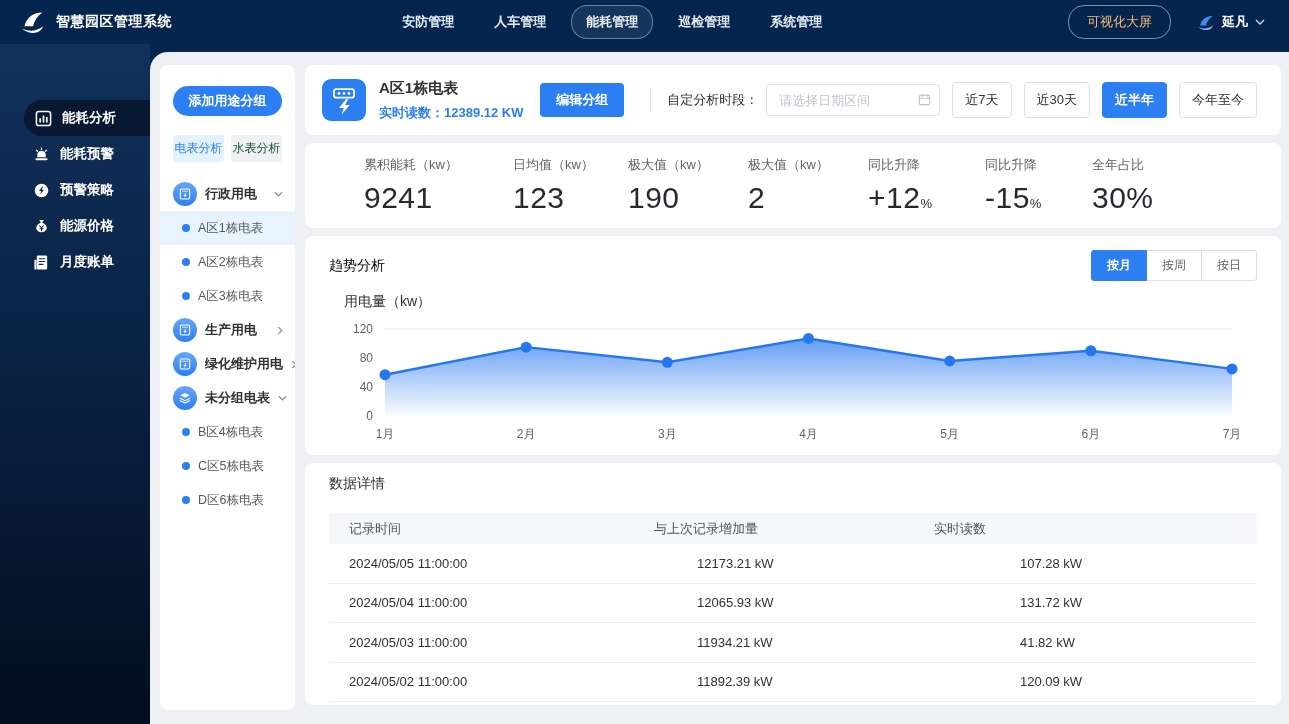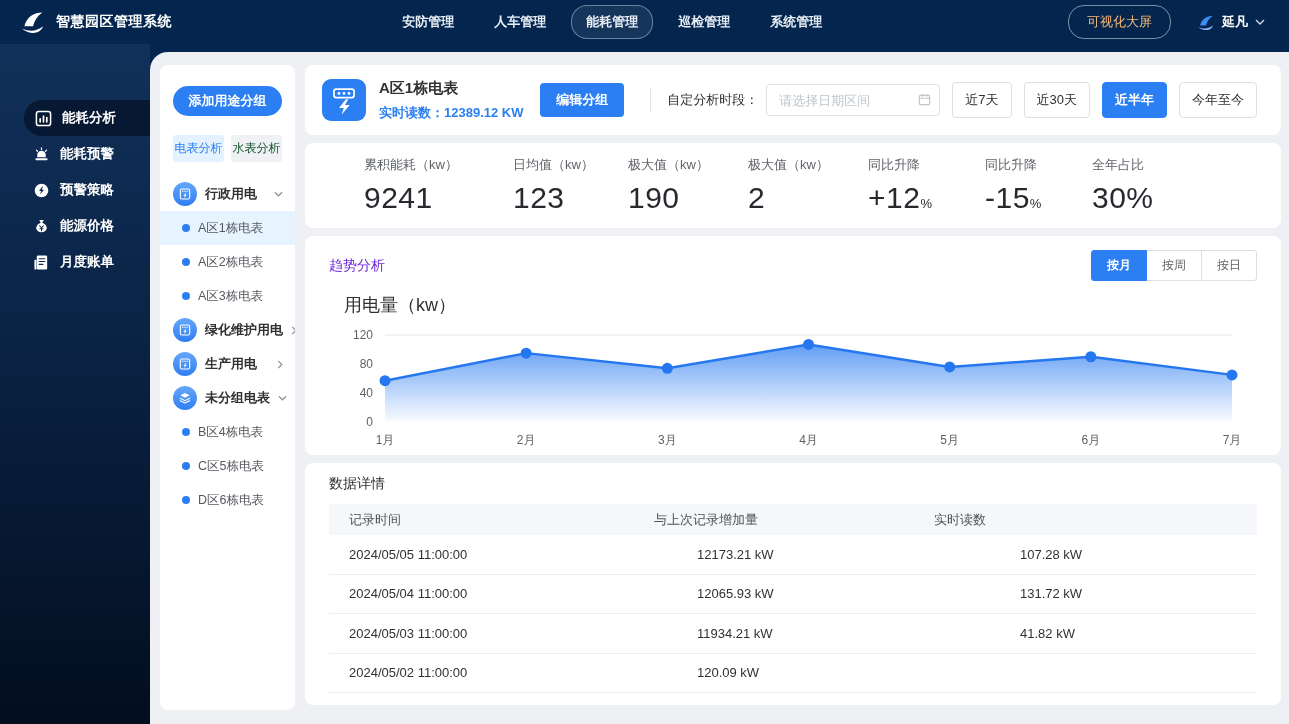--- a/index.html
+++ b/index.html
@@ -85,35 +85,35 @@
   
   .card-stats{height:85px;display:grid;grid-template-columns:149px 115px 120px 120px 117px 107px 1fr;
               align-items:center;padding-left:59px;}
   .stat-label{font-size:13px;color:#5f6368;}
   .stat-value{font-size:30px;color:#26292e;margin-top:7px;letter-spacing:.5px;}
   .stat-pct{font-size:13px;}
 
   
   .card-trend{height:219px;padding:14px 24px 0;}
   .trend-top{display:flex;align-items:center;justify-content:space-between;}
-  .trend-title{font-size:14px;color:#6d28d9;}
+  .trend-title{font-size:14px;color:#000000;}
   .seg{display:flex;}
   .seg-btn{background:#fff;border:1px solid #dcdfe6;color:#606266;font-size:12px;
            padding:6px 15px;cursor:pointer;margin-left:-1px;font-family:Liberation Mono, monospace;white-space:nowrap;}
   .seg-btn:first-child{border-radius:3px 0 0 3px;margin-left:0;}
   .seg-btn:last-child{border-radius:0 3px 3px 0;}
   .seg-btn.active{background:#2b7ff2;border-color:#2b7ff2;color:#fff;position:relative;z-index:1;font-weight:bold;}
-  .ylabel{font-size:18px;color:#303133;margin:12px 0 0 15px;}
+  .ylabel{font-size:14px;color:#303133;margin:12px 0 0 15px;}
   .chart-box{margin-top:2px;}
 
   
   .card-table{height:242px;padding:12px 24px 0;}
   .table-title{font-size:14px;color:#303133;}
   .thead{display:grid;grid-template-columns:305px 280px 1fr;background:#f5f7fa;height:31px;
-         align-items:center;padding-left:20px;margin-top:11px;border-radius:2px;}
+         align-items:center;padding-left:20px;margin-top:20px;border-radius:2px;}
   .th{font-size:13px;color:#4e5358;}
   .trow{display:grid;grid-template-columns:305px 280px 1fr;height:39.5px;align-items:center;
         padding-left:20px;border-bottom:1px solid #eceff4;gap:43px;}
   .td{font-size:13px;color:#303133;}
 </style>
 </head>
 <body>
 
 <div class="app">
 
@@ -240,39 +240,39 @@
         <div class="tnode">
           <span class="gicon">
             <svg width="14" height="14" viewBox="0 0 18 18">
                 <rect x="3" y="2.6" width="12" height="12.8" rx="2" fill="none" stroke="#fff" stroke-width="1.4"></rect>
                 <circle cx="6.2" cy="5.4" r="0.9" fill="#fff"></circle>
                 <circle cx="9" cy="5.4" r="0.9" fill="#fff"></circle>
                 <circle cx="11.8" cy="5.4" r="0.9" fill="#fff"></circle>
                 <path d="M9.7 7.6 L7 11.2 h1.8 L8 14 L11.2 10.2 H9.4 L10.4 7.6 Z" fill="#fff"></path>
               </svg>
           </span>
-          <span class="tlabel">绿化维护用电</span>
+          <span class="tlabel">生产用电</span>
           <span class="chev">
             <svg width="6" height="9" viewBox="0 0 6 10">
                 <path d="M1 1 l4 4 -4 4" stroke="#909399" stroke-width="1.4" fill="none"></path>
               </svg>
           </span>
         </div>
 
         <div class="tnode">
           <span class="gicon">
             <svg width="14" height="14" viewBox="0 0 18 18">
                 <rect x="3" y="2.6" width="12" height="12.8" rx="2" fill="none" stroke="#fff" stroke-width="1.4"></rect>
                 <circle cx="6.2" cy="5.4" r="0.9" fill="#fff"></circle>
                 <circle cx="9" cy="5.4" r="0.9" fill="#fff"></circle>
                 <circle cx="11.8" cy="5.4" r="0.9" fill="#fff"></circle>
                 <path d="M9.7 7.6 L7 11.2 h1.8 L8 14 L11.2 10.2 H9.4 L10.4 7.6 Z" fill="#fff"></path>
               </svg>
           </span>
-          <span class="tlabel">生产用电</span>
+          <span class="tlabel">绿化维护用电</span>
           <span class="chev">
             <svg width="6" height="9" viewBox="0 0 6 10">
                 <path d="M1 1 l4 4 -4 4" stroke="#909399" stroke-width="1.4" fill="none"></path>
               </svg>
           </span>
         </div>
 
         <div class="tnode">
           <span class="gicon">
             <svg width="14" height="14" viewBox="0 0 18 18">
@@ -426,19 +426,20 @@
           <div class="td">12065.93 kW</div>
           <div class="td">131.72 kW</div>
         </div>
         <div class="trow">
           <div class="td">2024/05/03 11:00:00</div>
           <div class="td">11934.21 kW</div>
           <div class="td">41.82 kW</div>
         </div>
         <div class="trow">
           <div class="td">2024/05/02 11:00:00</div>
+          <div class="td">11892.39 kW</div>
           <div class="td">120.09 kW</div>
         </div>
       </div>
 
     </section>
   </main>
 </div>
 
 </body></html>

